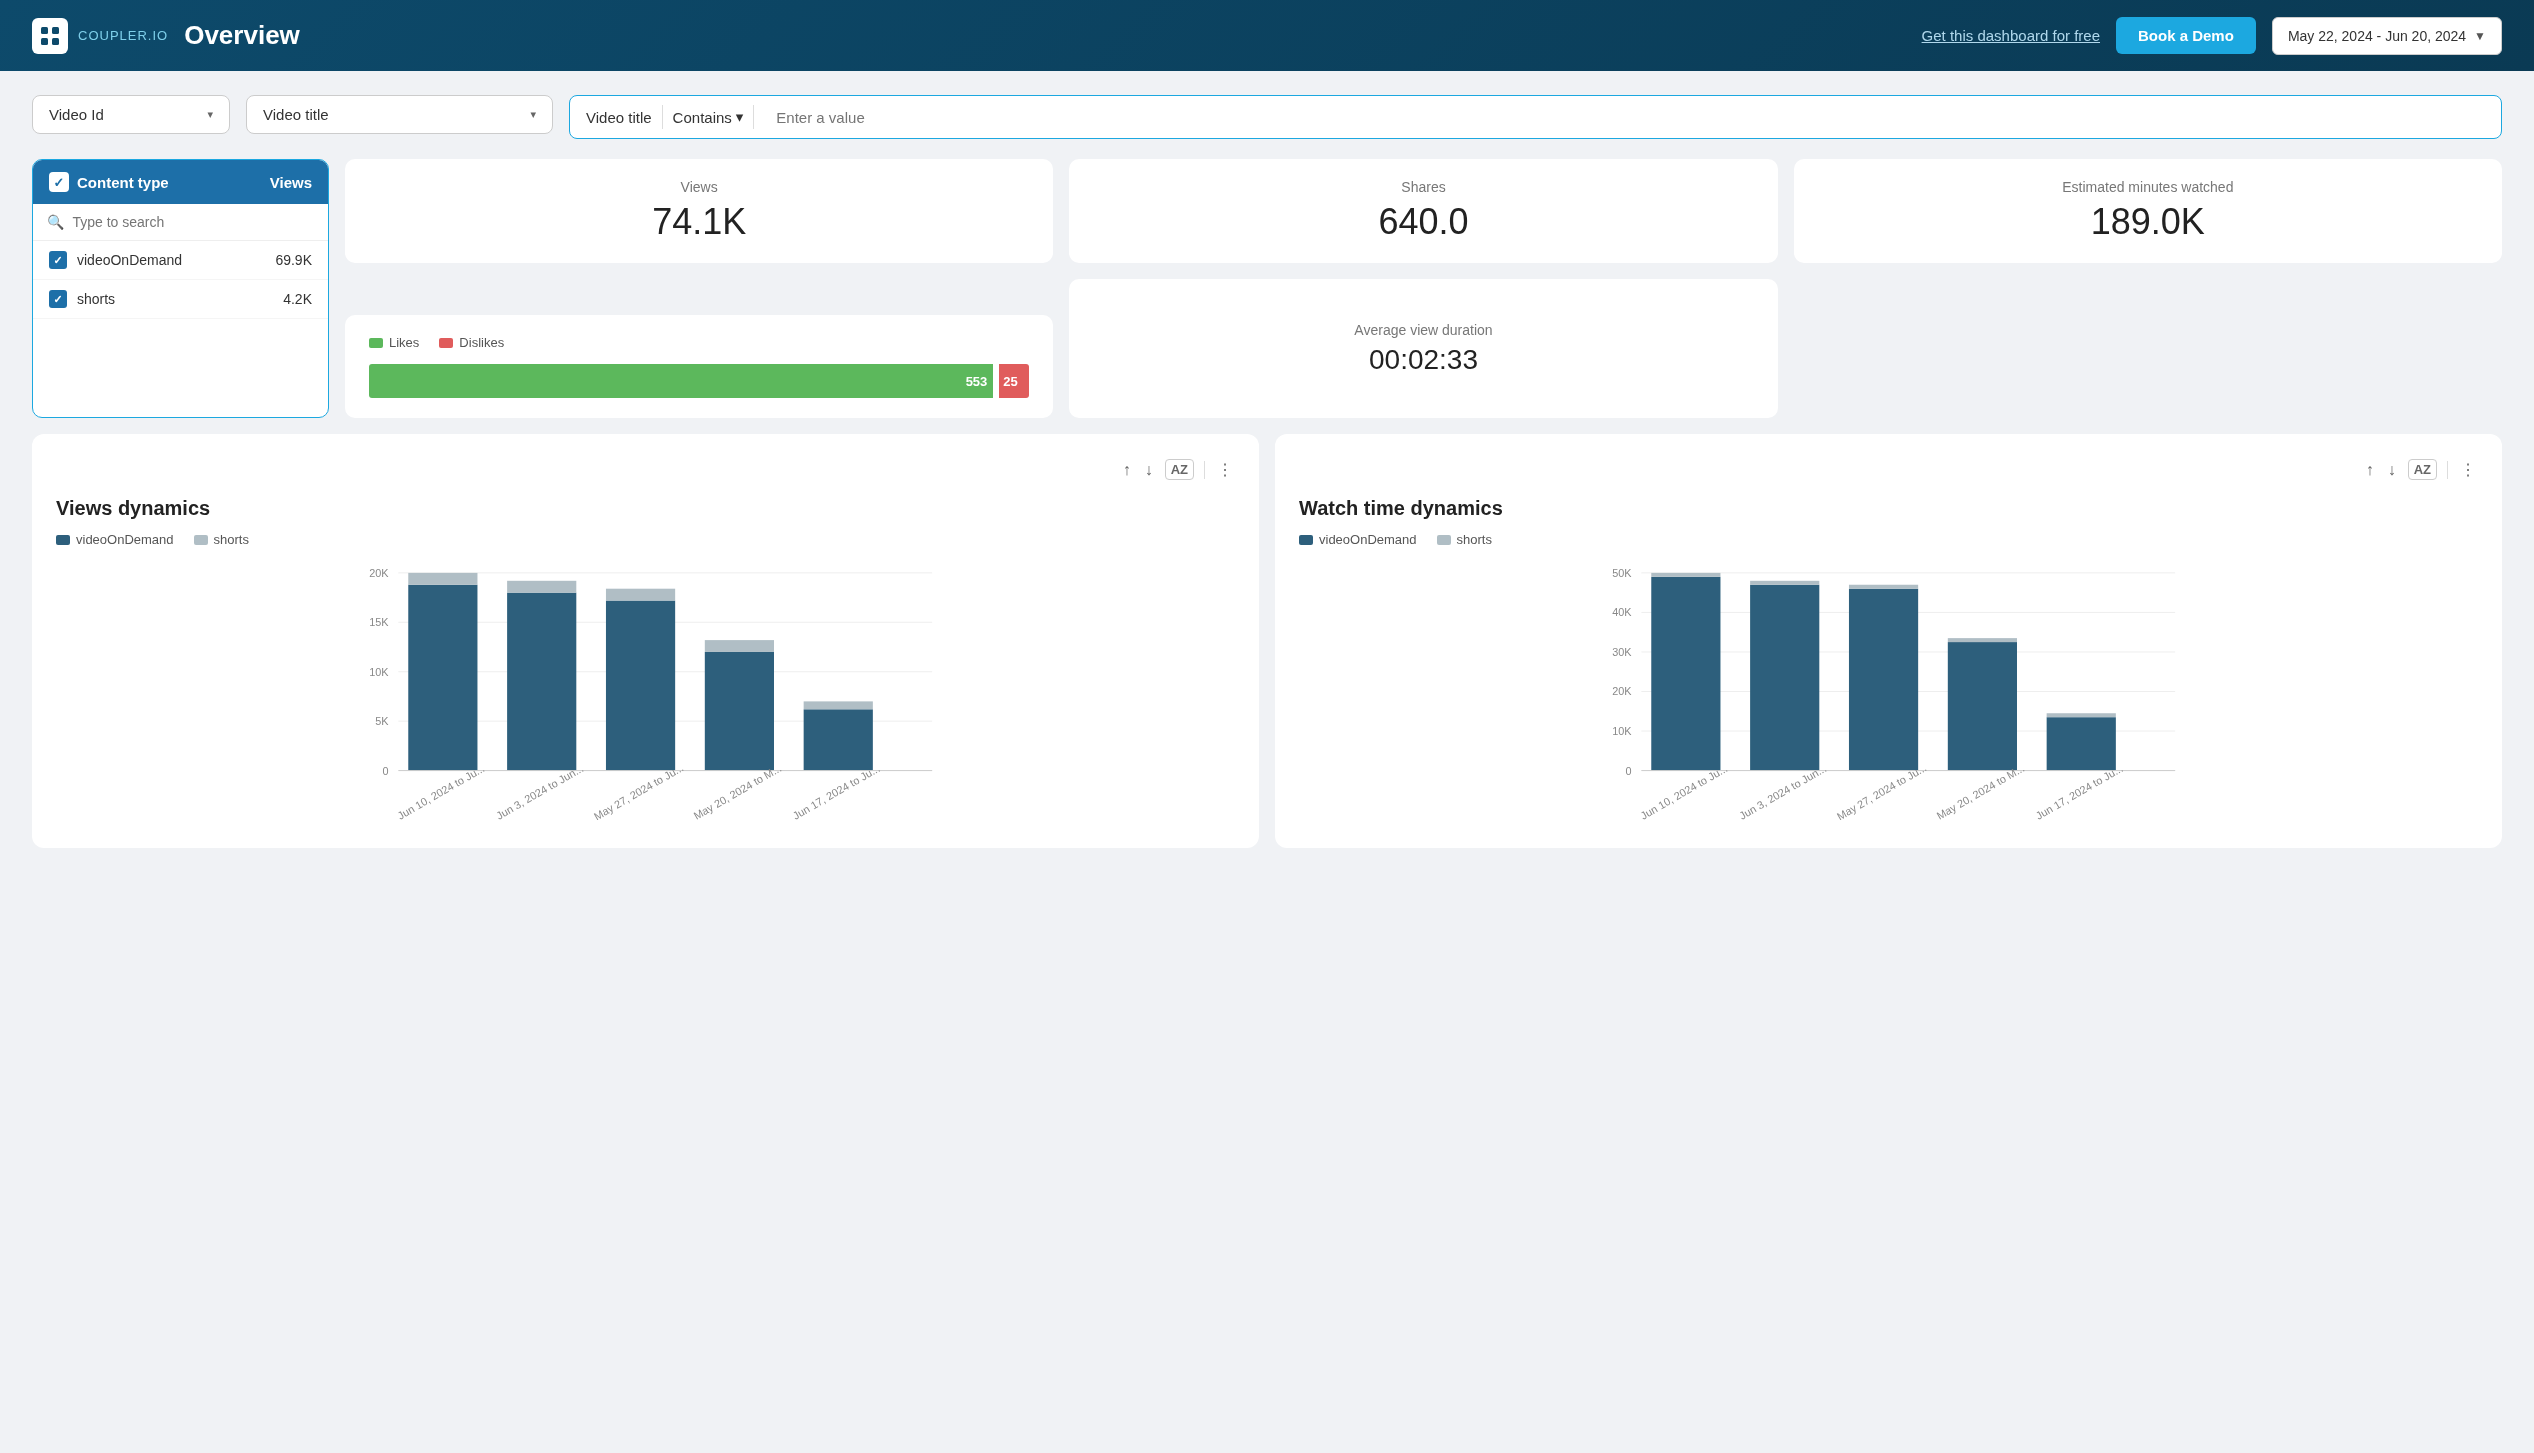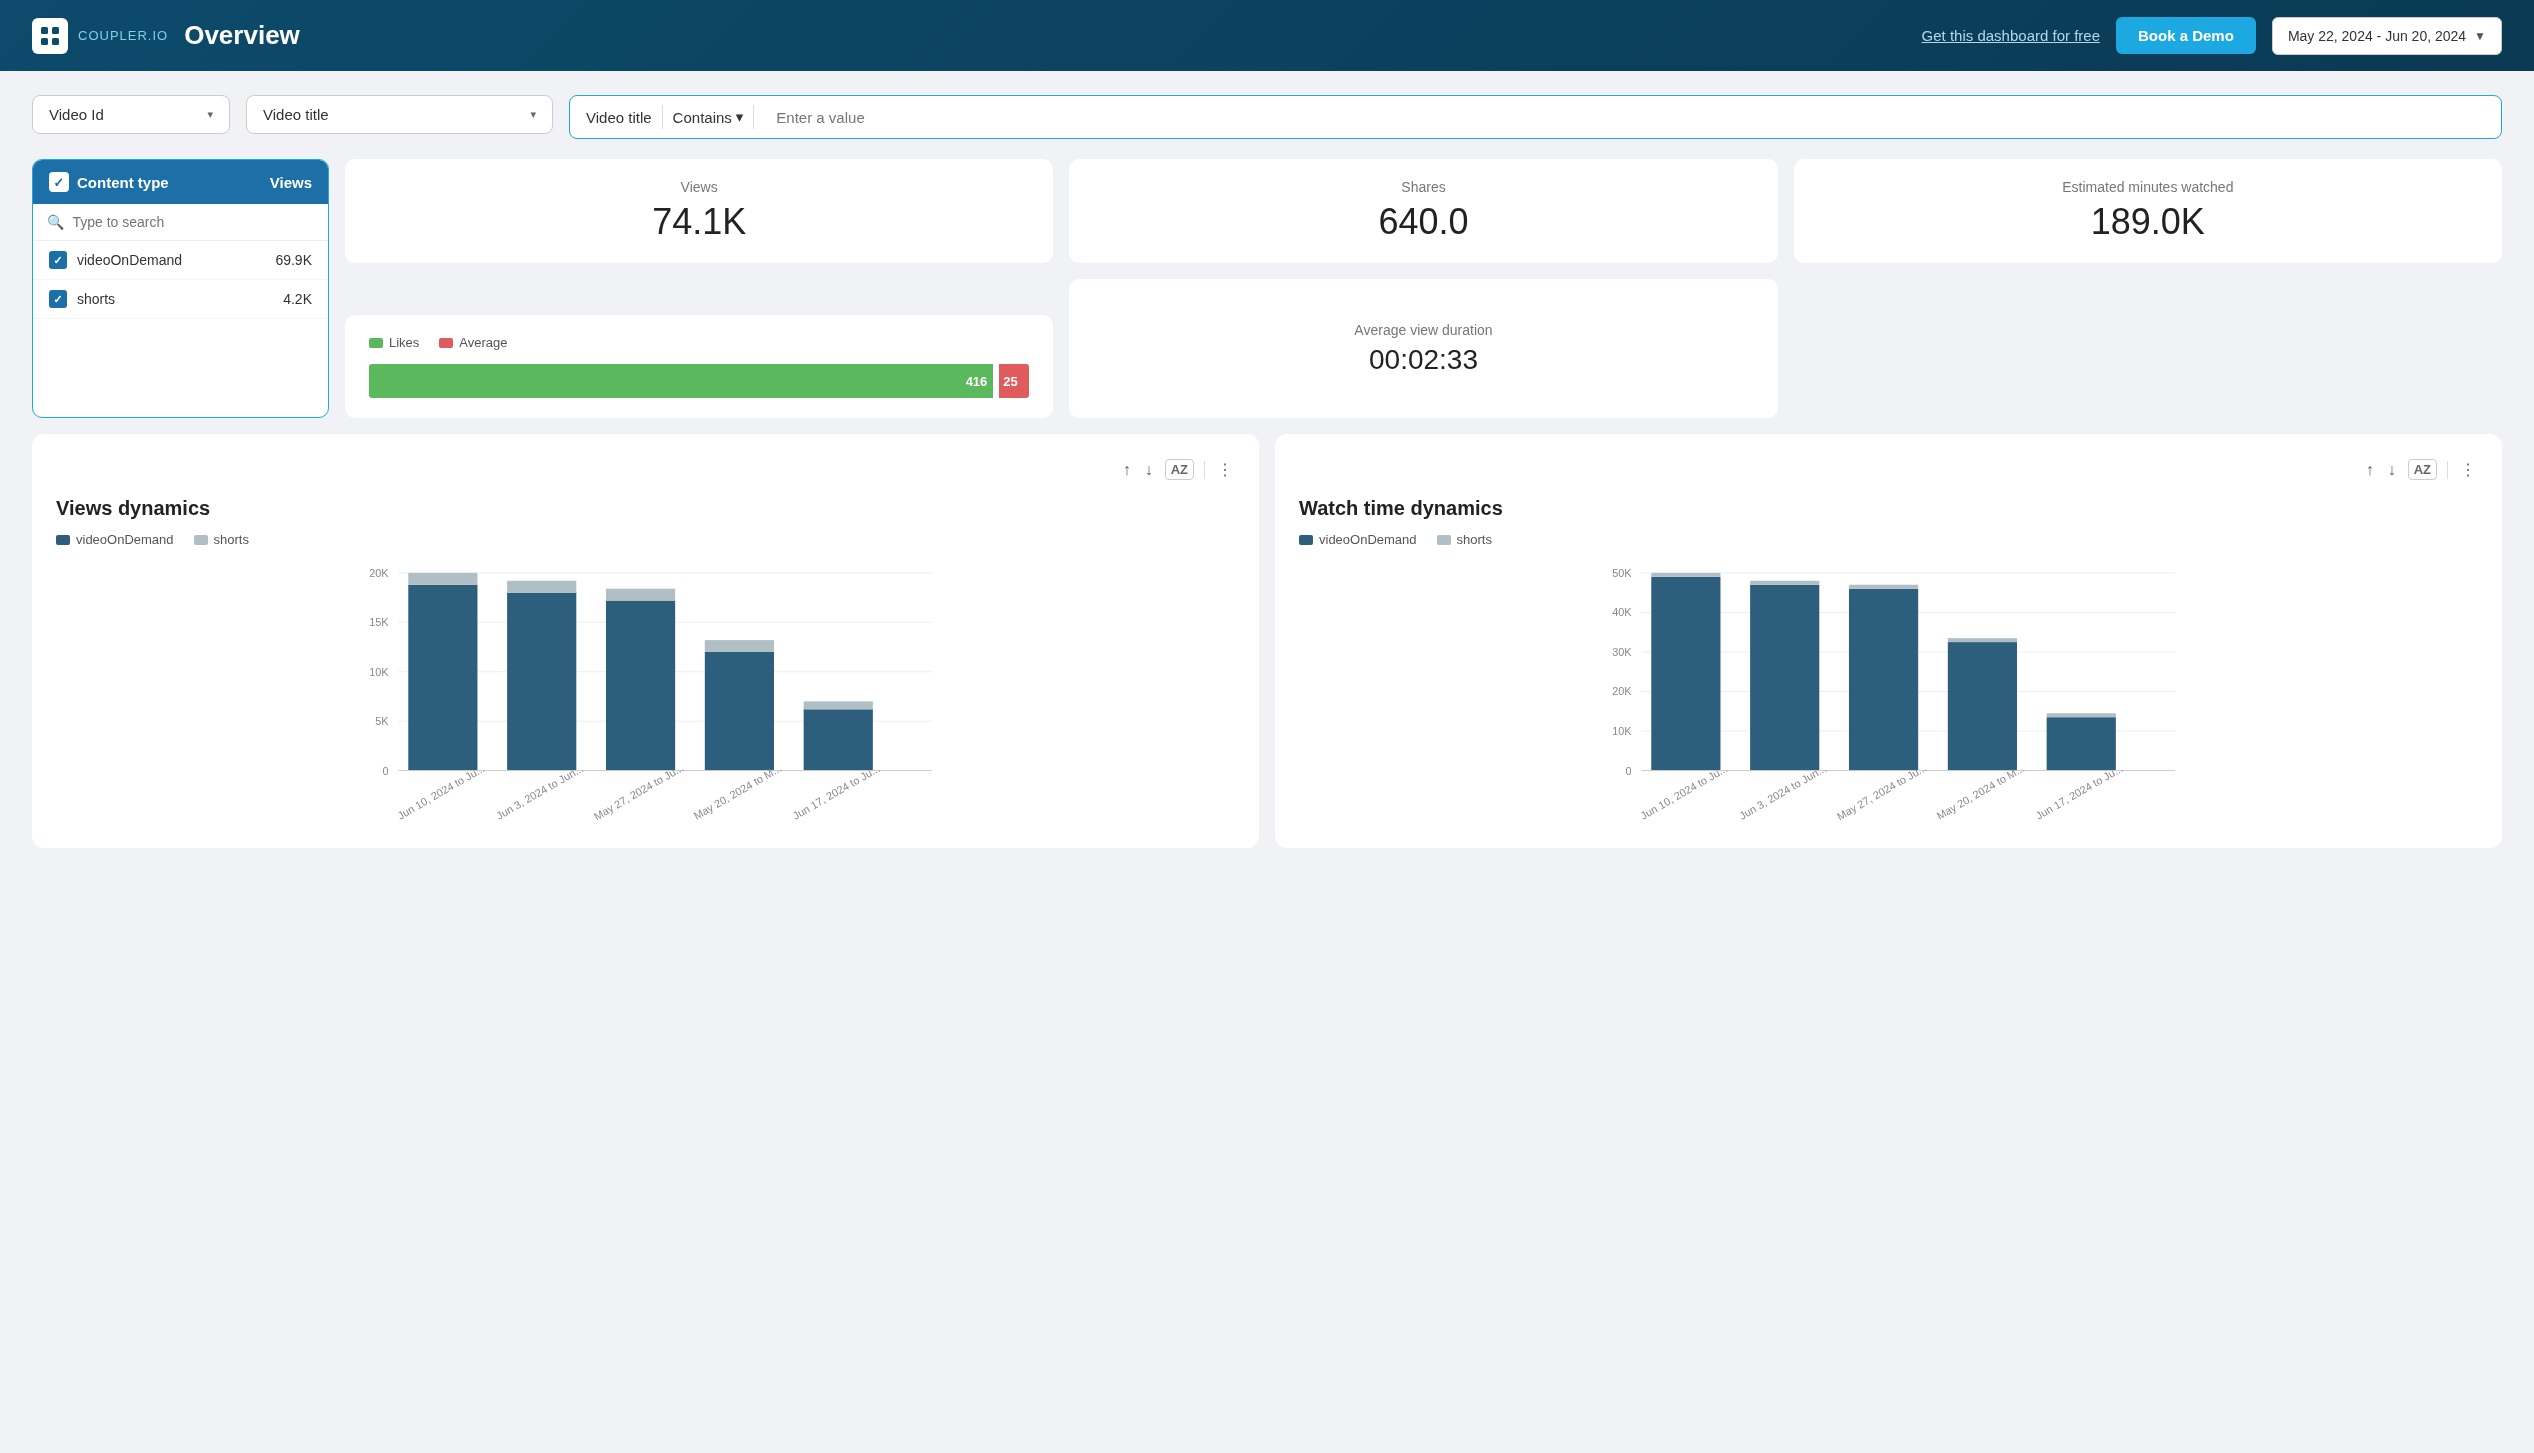--- a/index.html
+++ b/index.html
@@ -260,26 +260,26 @@
 
       <div style="display:grid; grid-template-columns:1fr 1fr 1fr; gap:16px;">
         <div class="likes-card">
           <div class="likes-legend">
             <div class="legend-item">
               <div class="legend-dot legend-dot-green"></div>
               <span>Likes</span>
             </div>
             <div class="legend-item">
               <div class="legend-dot legend-dot-red"></div>
-              <span>Average</span>
+              <span>Dislikes</span>
             </div>
           </div>
           <div class="bar-chart-row">
             <div class="bar-green" style="flex: 667;">
-              <span>416</span>
+              <span>553</span>
             </div>
             <div class="bar-red" style="flex: 25;">
               <span>25</span>
             </div>
           </div>
         </div>
         <div class="right-stat-card">
           <span class="stat-label" style="text-align:center;">Average view duration</span>
           <span class="stat-value" style="font-size:28px;">00:02:33</span>
         </div>

